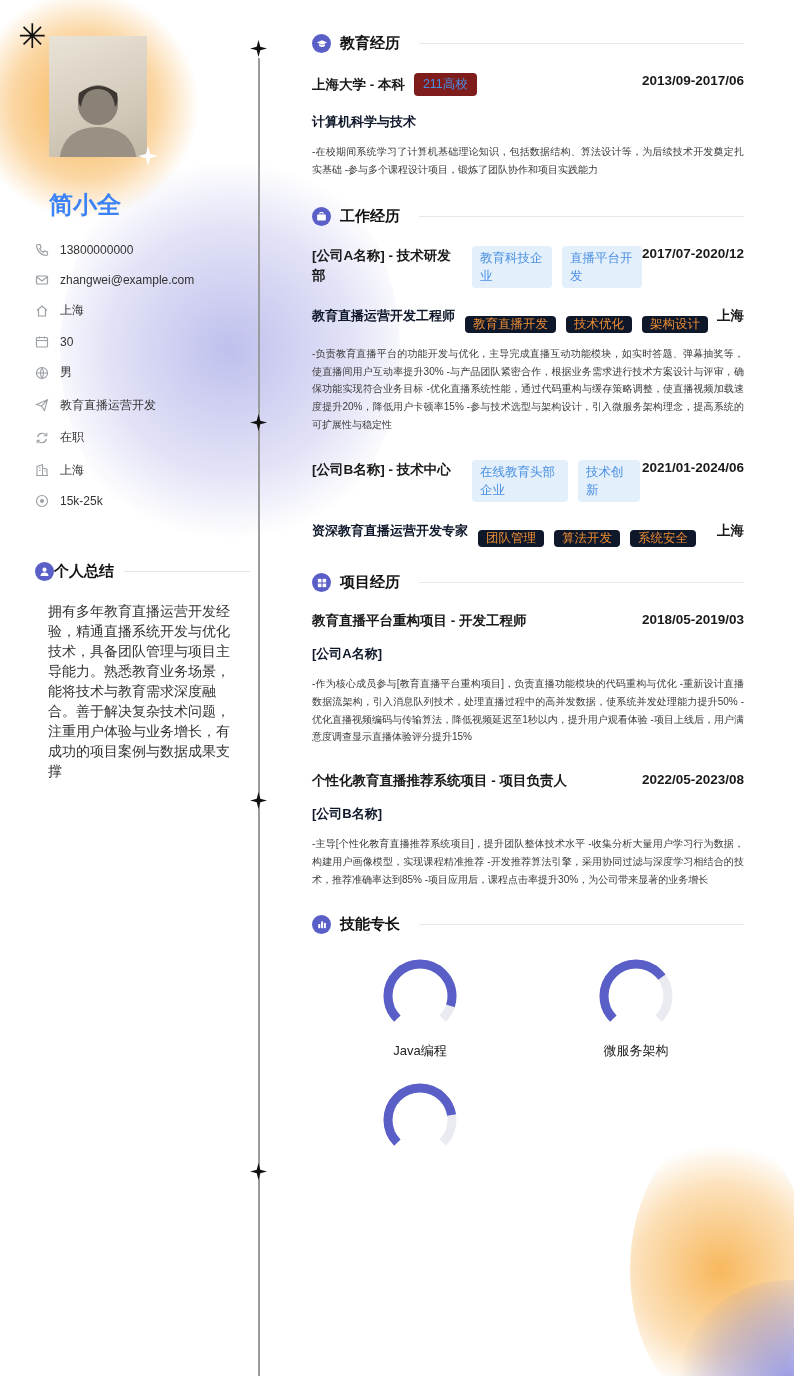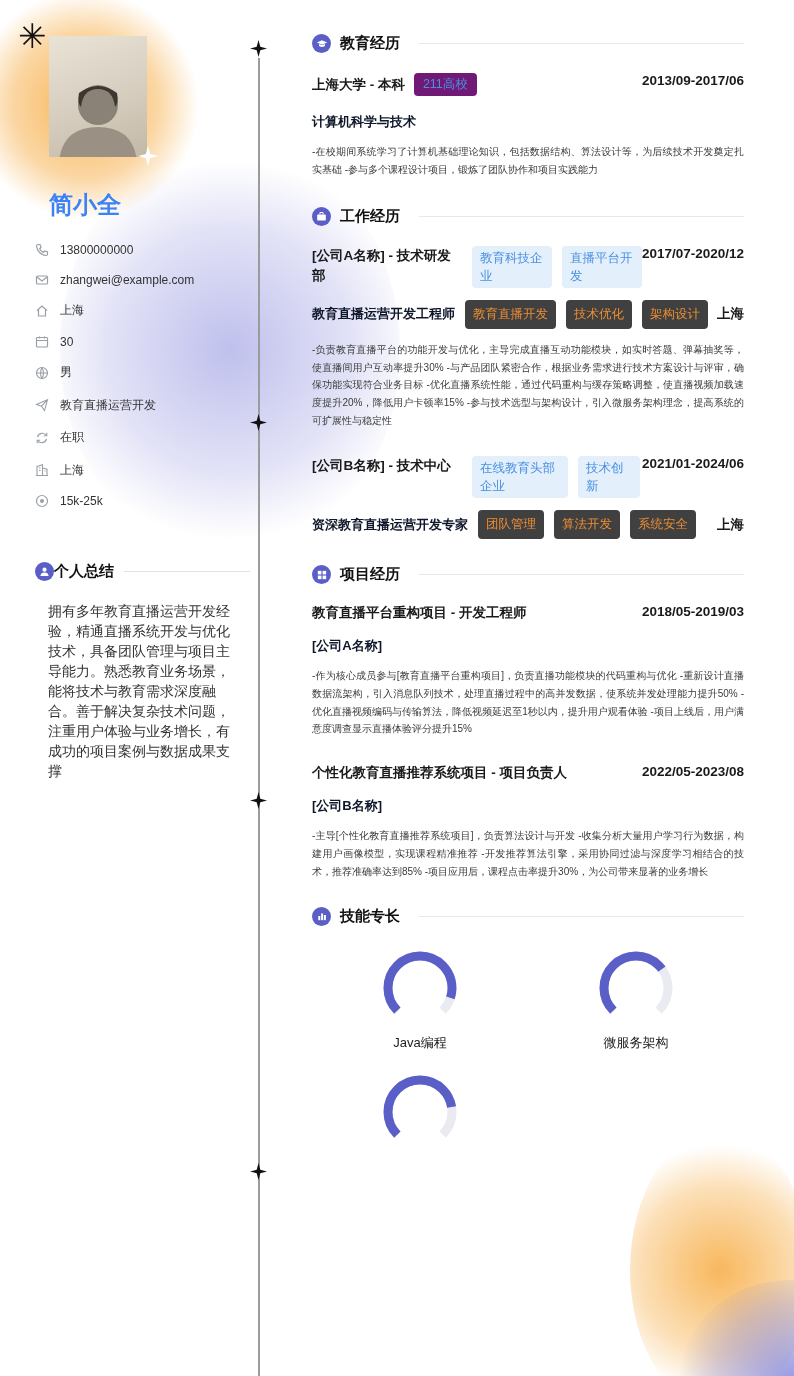--- a/index.html
+++ b/index.html
@@ -41,25 +41,25 @@
 
   
   .main { position:absolute; left:312px; top:34px; width:432px; z-index:2; }
   .sec-head { display:flex; align-items:center; gap:9px; margin-bottom:20px; }
   .sec-head h2 { font-size:15px; font-weight:bold; color:#111; white-space:nowrap; }
   .sec-head .rule { flex:1; height:1px; background:#e8e8e8; margin-left:10px; }
 
   .row-between { display:flex; justify-content:space-between; align-items:flex-start; }
   .entry-title { font-size:13.5px; font-weight:bold; color:#1a1a1a; }
   .entry-date { font-size:13.5px; font-weight:bold; color:#1a1a1a; white-space:nowrap; }
-  .badge-blue { display:inline-block; background:#701a75; color:#4a90e2; font-size:12.5px;
+  .badge-blue { display:inline-block; background:#7f1d1d; color:#4a90e2; font-size:12.5px;
     padding:3px 9px; border-radius:4px; vertical-align:1px; }
   .tag-blue { background:#e3effb; color:#4a90e2; font-size:12.5px; padding:3px 8px; border-radius:4px;
     max-width:86px; line-height:1.45; }
-  .tag-orange { background:#404040; color:#ec8d33; font-size:12.5px; padding:6px 8px; border-radius:4px; white-space:nowrap; }
+  .tag-orange { background:#0f172a; color:#ec8d33; font-size:12.5px; padding:0 8px; border-radius:4px; white-space:nowrap;margin-top:16px; }
   .desc { font-size:10px; line-height:1.78; color:#3a3a3a; margin-top:12px; text-align:justify; }
   .subtitle { font-size:13px; font-weight:bold; color:#0f172a; }
 
   .edu-block { margin-bottom:28px; }
   .major { margin-top:17px; }
 
   .job { margin-bottom:26px; }
   .job-head { display:flex; align-items:flex-start; }
   .job-company { width:152px; flex:0 0 152px; line-height:1.5; }
   .job-tags { display:flex; gap:10px; flex:1; padding-left:8px; }
@@ -303,21 +303,21 @@
       <div class="proj-company subtitle">[公司A名称]</div>
       <p class="desc">-作为核心成员参与[教育直播平台重构项目]，负责直播功能模块的代码重构与优化 -重新设计直播数据流架构，引入消息队列技术，处理直播过程中的高并发数据，使系统并发处理能力提升50% -优化直播视频编码与传输算法，降低视频延迟至1秒以内，提升用户观看体验 -项目上线后，用户满意度调查显示直播体验评分提升15%</p>
     </div>
 
     <div class="project">
       <div class="row-between">
         <span class="entry-title">个性化教育直播推荐系统项目 - 项目负责人</span>
         <span class="entry-date">2022/05-2023/08</span>
       </div>
       <div class="proj-company subtitle">[公司B名称]</div>
-      <p class="desc">-主导[个性化教育直播推荐系统项目]，负责算法设计与开发 -收集分析大量用户学习行为数据，构建用户画像模型，实现课程精准推荐 -开发推荐算法引擎，采用协同过滤与深度学习相结合的技术，推荐准确率达到85% -项目应用后，课程点击率提升30%，为公司带来显著的业务增长</p>
+      <p class="desc">-主导[个性化教育直播推荐系统项目]，提升团队整体技术水平 -收集分析大量用户学习行为数据，构建用户画像模型，实现课程精准推荐 -开发推荐算法引擎，采用协同过滤与深度学习相结合的技术，推荐准确率达到85% -项目应用后，课程点击率提升30%，为公司带来显著的业务增长</p>
     </div>
   </div>
 
   <div class="sec-gap">
     <div class="sec-head">
       <span class="circle-ic">
         <svg width="10" height="10" viewBox="0 0 12 12">
             <rect x="1.5" y="6" width="2.4" height="5" fill="#fff"></rect>
             <rect x="4.9" y="3" width="2.4" height="8" fill="#fff"></rect>
             <rect x="8.3" y="4.8" width="2.4" height="6.2" fill="#fff"></rect>

